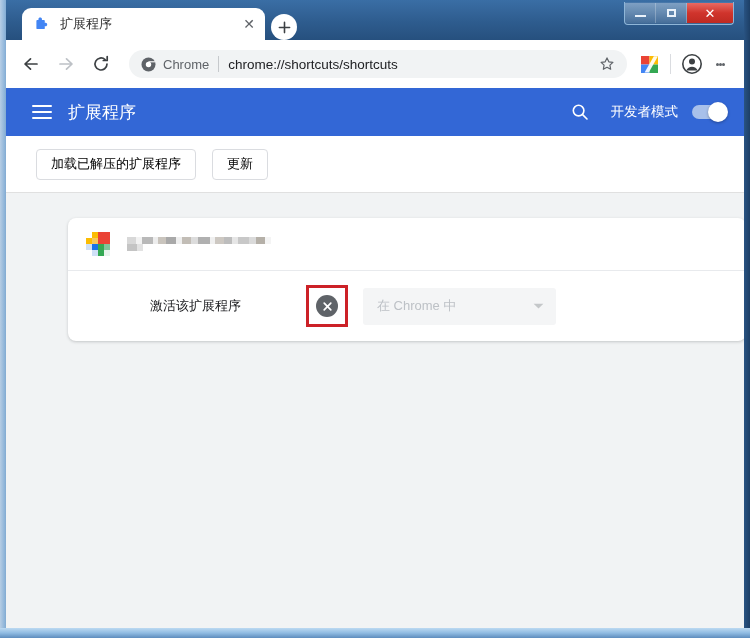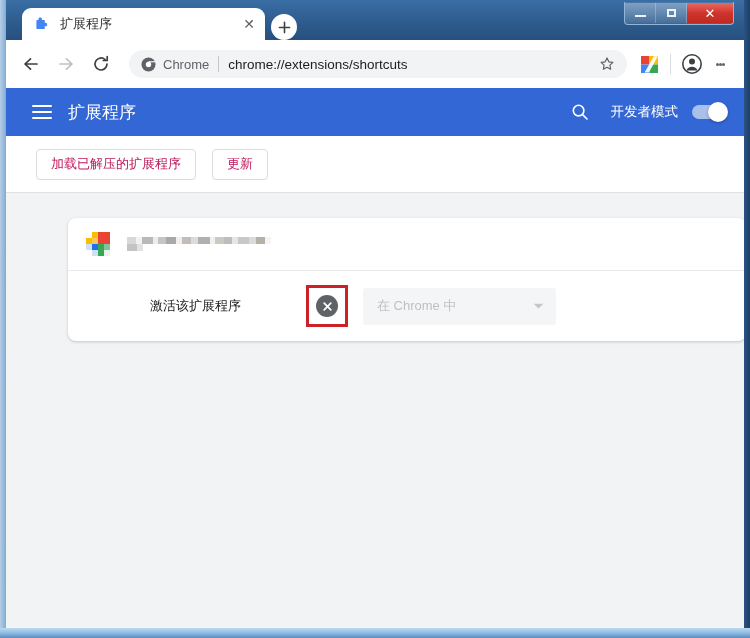--- a/index.html
+++ b/index.html
@@ -308,21 +308,21 @@
     display: flex;
     align-items: center;
     padding-left: 30px;
     box-sizing: border-box;
   }
   .act-btn {
     height: 31px;
     border: 1px solid #dadce0;
     border-radius: 4px;
     background: #ffffff;
-    color: #be185d;
+    color: #000000;
     font-size: 13px;
     font-family: inherit;
     padding: 0 14px;
     margin-right: 16px;
     cursor: pointer;
     white-space: nowrap;
   }
 
   
   .card {
@@ -498,21 +498,21 @@
     <div class="omnibox">
       <span class="chrome-badge">
         <svg width="15" height="15" viewBox="0 0 15 15">
           <circle cx="7.5" cy="7.5" r="7" fill="#5f6368"></circle>
           <circle cx="7.5" cy="7.5" r="2.7" fill="#ffffff"></circle>
           <path d="M7.5 4.8H14.2" stroke="#ffffff" stroke-width="1.1"></path>
         </svg>
         <span class="chrome-label">Chrome</span>
       </span>
       <span class="omni-sep"></span>
-      <span class="omni-url">chrome://extensions/shortcuts</span>
+      <span class="omni-url">chrome://shortcuts/shortcuts</span>
       <span class="omni-star">
         <svg width="16" height="16" viewBox="0 0 16 16">
           <path d="M8 1.9l1.83 3.9 4.07.56-2.98 2.8.74 4.1L8 11.3l-3.66 1.96.74-4.1L2.1 6.36l4.07-.56z" fill="none" stroke="#5f6368" stroke-width="1.2" stroke-linejoin="round"></path>
         </svg>
       </span>
     </div>
 
     <div class="ext-icon-btn">
       <svg width="19" height="19" viewBox="0 0 19 19">
         <rect x="0.5" y="0.5" width="18" height="18" rx="2" fill="#ffffff"></rect>

